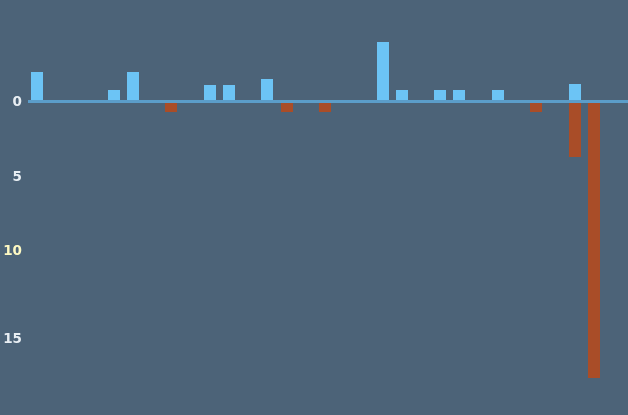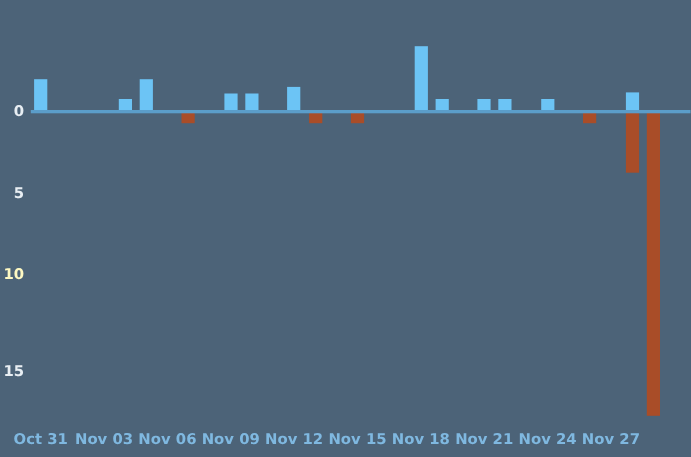--- a/index.html
+++ b/index.html
@@ -106,26 +106,14 @@
       <div class="bar pos" style="background: rgb(108, 196, 245); width: 12px; left: 425.4px; top: 89.825px; height: 11.175px;"></div>
       <div class="bar pos" style="background: rgb(108, 196, 245); width: 12px; left: 463.8px; top: 89.825px; height: 11.175px;"></div>
       <div class="bar neg" style="background: rgb(169, 77, 40); width: 12px; left: 502.2px; top: 101px; height: 11.175px;"></div>
       <div class="bar pos" style="background: rgb(108, 196, 245); width: 12px; left: 540.6px; top: 83.865px; height: 17.135px;"></div>
       <div class="bar neg" style="background: rgb(169, 77, 40); width: 12px; left: 540.6px; top: 101px; height: 55.875px;"></div>
       <div class="bar neg" style="background: rgb(169, 77, 40); width: 12px; left: 559.8px; top: 101px; height: 277.14px;"></div>
     </div>
 
   <div id="zero-line" style="background: rgb(91, 157, 201); top: 100px;"></div>
 
-  <div id="x-axis">
-      <div class="x-tick-label" style="color: rgb(127, 184, 224); left: 37px;">Oct 31</div>
-      <div class="x-tick-label" style="color: rgb(127, 184, 224); left: 94.6px;">Nov 03</div>
-      <div class="x-tick-label" style="color: rgb(127, 184, 224); left: 152.2px;">Nov 06</div>
-      <div class="x-tick-label" style="color: rgb(127, 184, 224); left: 209.8px;">Nov 09</div>
-      <div class="x-tick-label" style="color: rgb(127, 184, 224); left: 267.4px;">Nov 12</div>
-      <div class="x-tick-label" style="color: rgb(127, 184, 224); left: 325px;">Nov 15</div>
-      <div class="x-tick-label" style="color: rgb(127, 184, 224); left: 382.6px;">Nov 18</div>
-      <div class="x-tick-label" style="color: rgb(127, 184, 224); left: 440.2px;">Nov 21</div>
-      <div class="x-tick-label" style="color: rgb(127, 184, 224); left: 497.8px;">Nov 24</div>
-      <div class="x-tick-label" style="color: rgb(127, 184, 224); left: 555.4px;">Nov 27</div>
-    </div>
 
 </div>
 
 </body></html>

